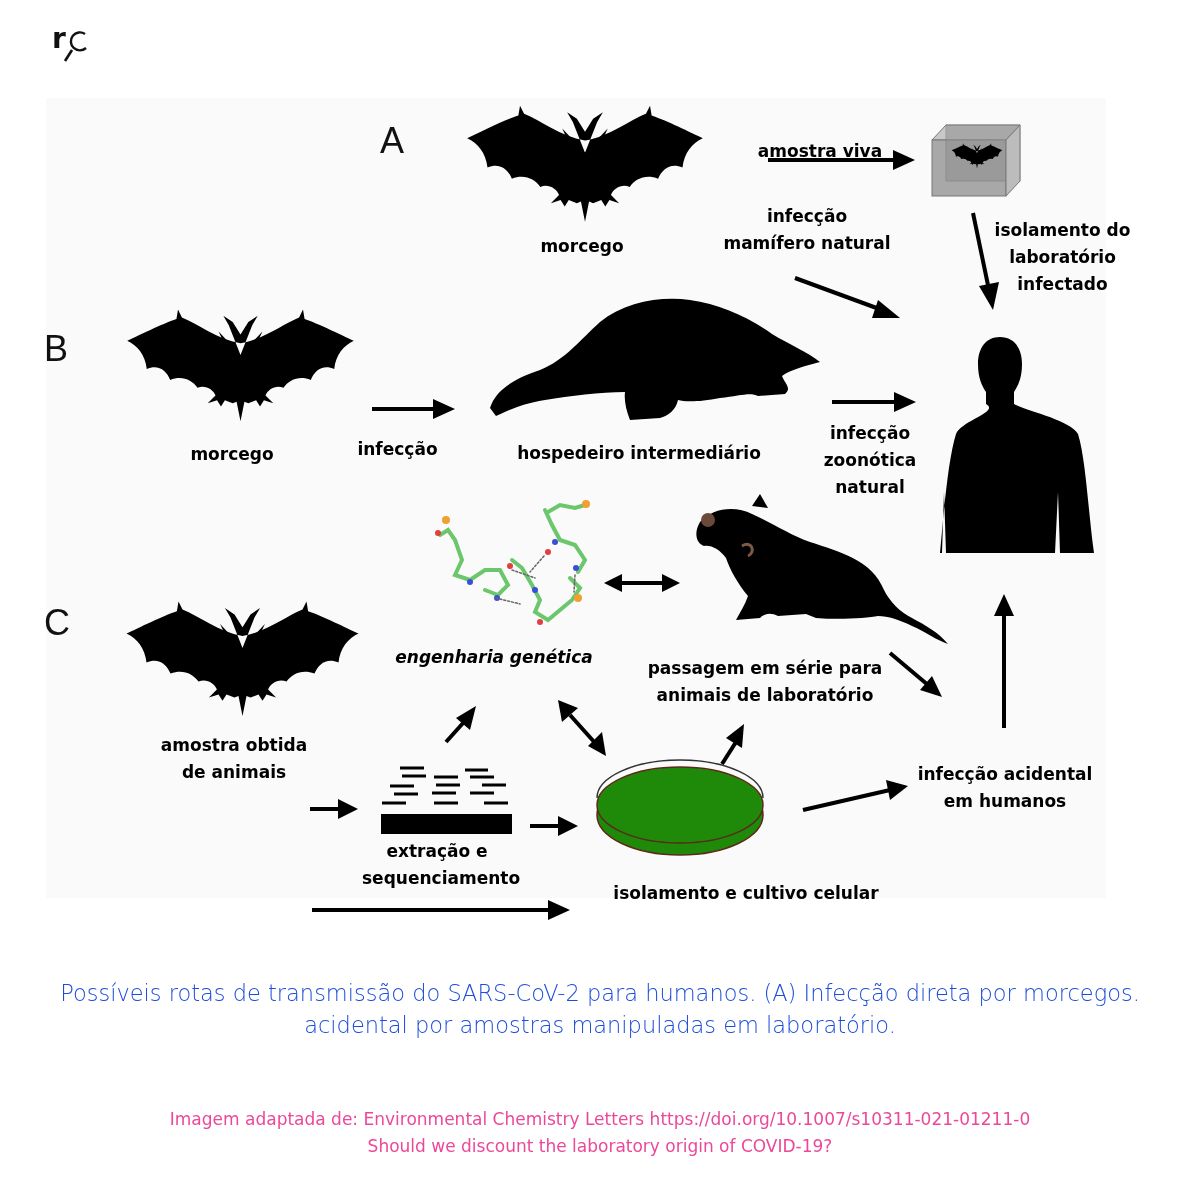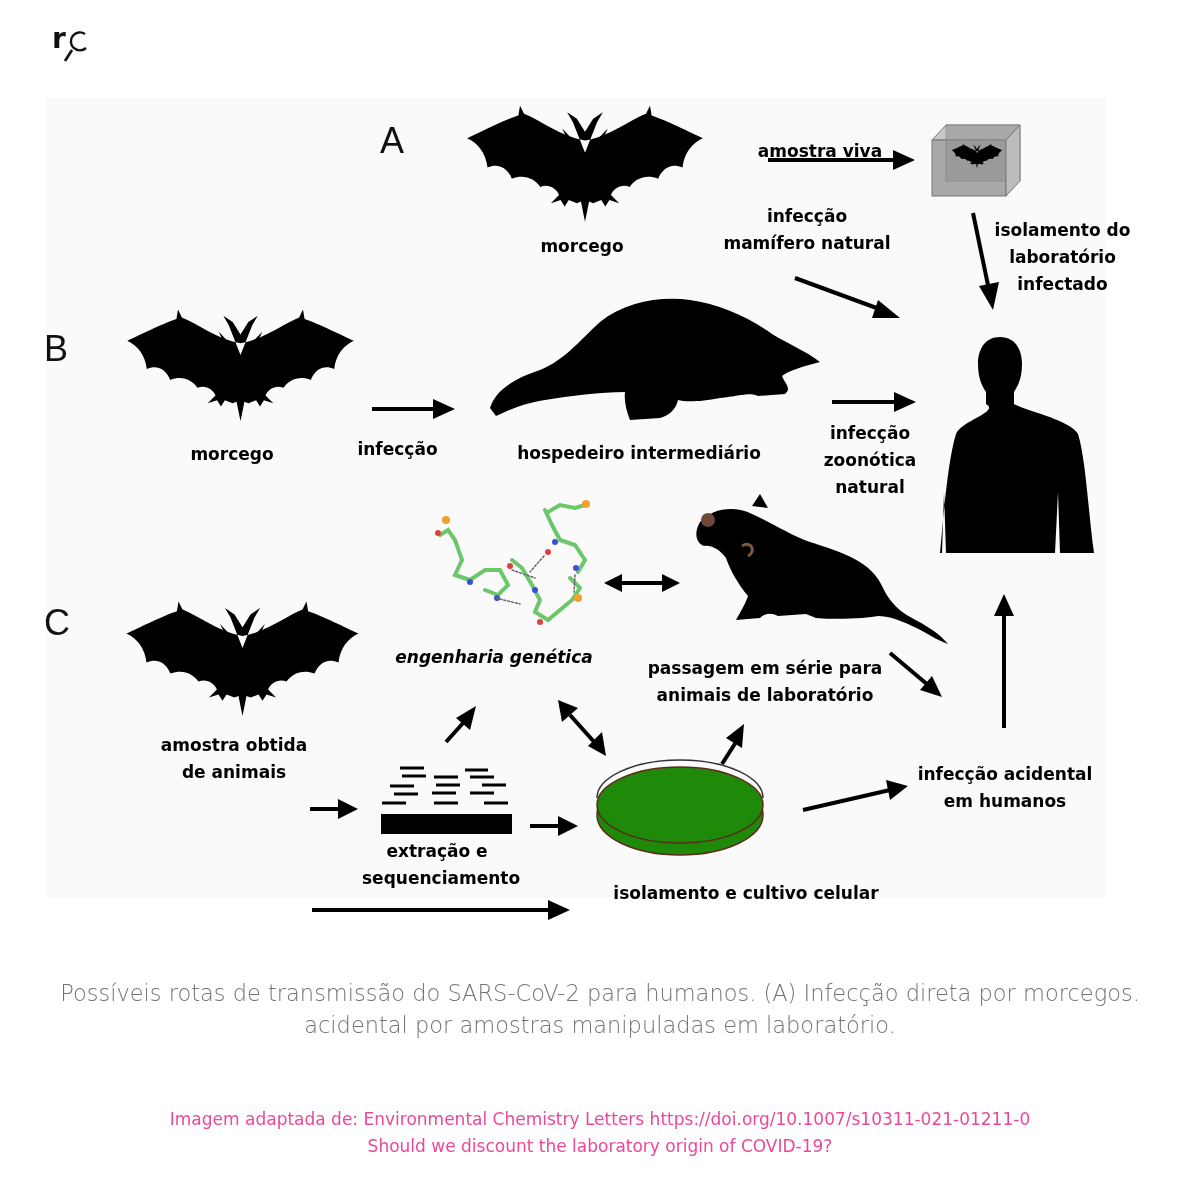--- a/index.html
+++ b/index.html
@@ -4,21 +4,21 @@
 <style>
   html, body { margin: 0; padding: 0; background: #ffffff; }
   body { width: 1200px; height: 1180px; position: relative; overflow: hidden;
          font-family: "DejaVu Sans", sans-serif; color: #000; }
   .lbl { position: absolute; font-family: "DejaVu Sans", sans-serif; font-weight: bold;
          font-size: 17px; line-height: 27px; text-align: center; color: #000; white-space: nowrap; }
   .panel-letter { position: absolute; font-family: "Liberation Sans", sans-serif; font-size: 36px; color: #111; }
   .panel-bg { position: absolute; background: #fafafa; }
   svg.diagram { position: absolute; left: 0; top: 0; }
   .caption { position: absolute; left: 0; width: 1200px; text-align: center;
-             font-family: "DejaVu Sans", sans-serif; font-weight: 300; font-size: 22.5px; line-height: 32px; color: #737373; }
+             font-family: "DejaVu Sans", sans-serif; font-weight: 300; font-size: 22.5px; line-height: 32px; color: #1d4ed8; }
   .credit { position: absolute; left: 0; width: 1200px; text-align: center;
             font-family: "DejaVu Sans", sans-serif; font-size: 17px; line-height: 27px; color: #ec4899; }
   .logo { position: absolute; left: 52px; top: 26px; width: 44px; height: 40px; }
 </style>
 </head>
 <body>
 
 <div class="panel-bg" style="left:46px; top:98px; width:1060px; height:800px;"></div>
 
 <div class="logo">

